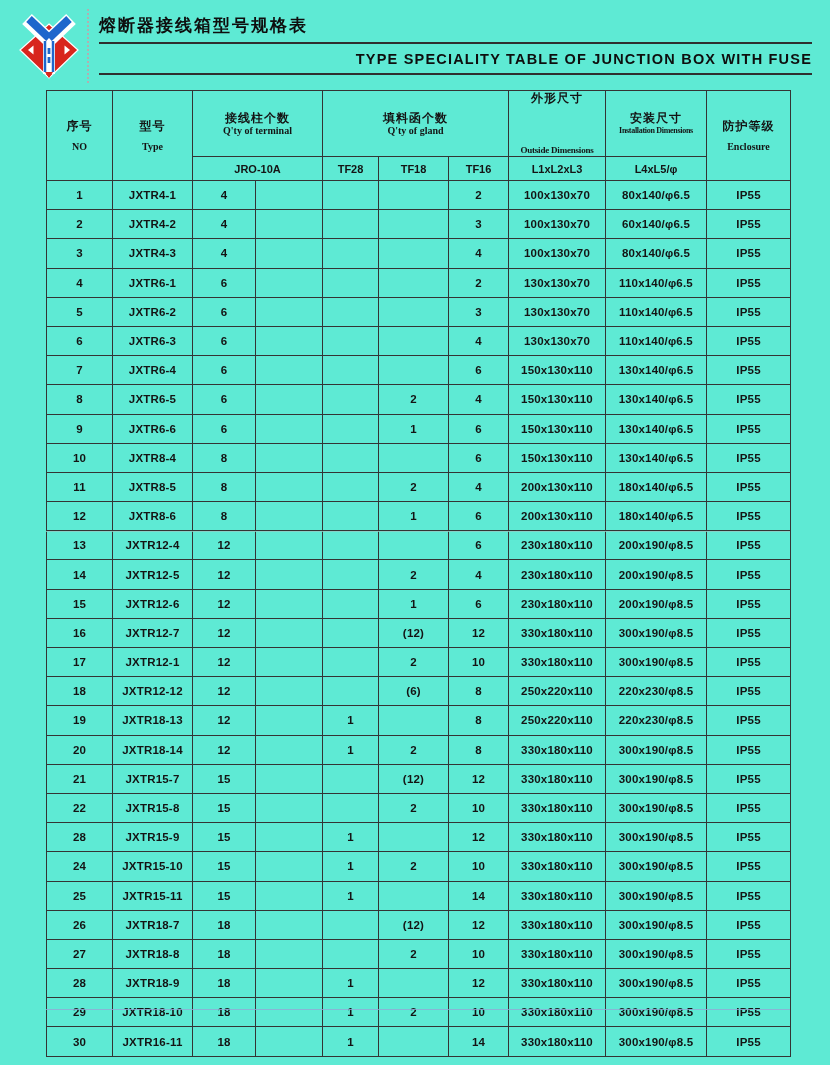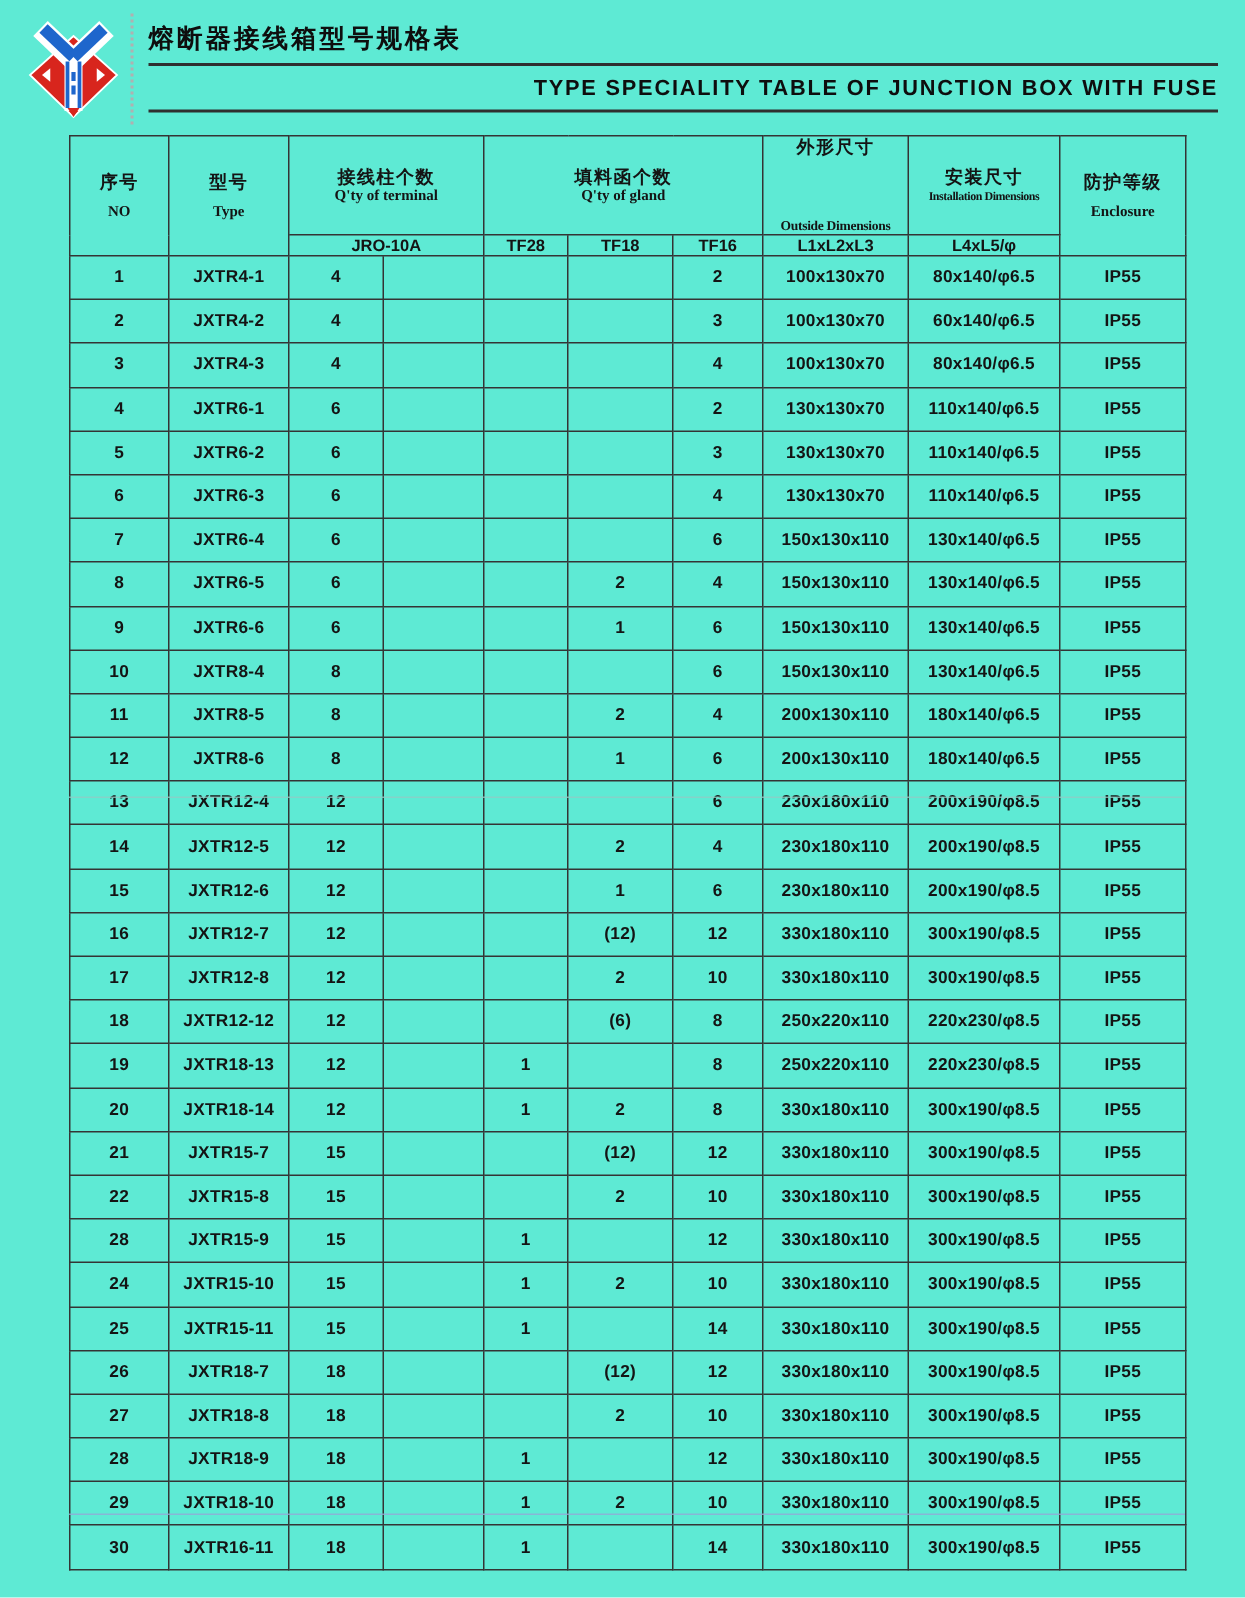--- a/index.html
+++ b/index.html
@@ -25,21 +25,21 @@
   
   table.spec { position:absolute; left:46px; top:90px; width:744px;
     border-collapse:collapse; table-layout:fixed; }
   table.spec th, table.spec td {
     border:1px solid #343434;
     text-align:center; vertical-align:middle;
     font-weight:bold; color:#141414;
     overflow:hidden; white-space:nowrap;
   }
   table.spec thead tr.r1 { height:32px;font-family:Liberation Serif, serif; }
-  table.spec thead tr.r2 { height:14px; }
+  table.spec thead tr.r2 { height:24px; }
   table.spec td { height:29.2px; font-size:11.5px; letter-spacing:0.2px; }
 
   th .zh { display:block; font-size:12px; letter-spacing:1px; line-height:14px; }
   th .en { display:block; font-size:10px; letter-spacing:0; line-height:11px; font-weight:bold; }
   th.th-merged { vertical-align:middle; }
   th.th-merged .zh { margin-bottom:8px; }
   th.sub { font-size:11px; }
   th.col-install .en { font-size:8px; letter-spacing:-0.3px; }
   th.col-outside .en { font-size:9px; letter-spacing:-0.2px;margin-top:40px; }
 
@@ -322,21 +322,21 @@
           <td></td>
           <td></td>
           <td>(12)</td>
           <td>12</td>
           <td>330x180x110</td>
           <td>300x190/φ8.5</td>
           <td>IP55</td>
         </tr>
         <tr>
           <td>17</td>
-          <td>JXTR12-8</td>
+          <td>JXTR12-1</td>
           <td>12</td>
           <td></td>
           <td></td>
           <td>2</td>
           <td>10</td>
           <td>330x180x110</td>
           <td>300x190/φ8.5</td>
           <td>IP55</td>
         </tr>
         <tr>

